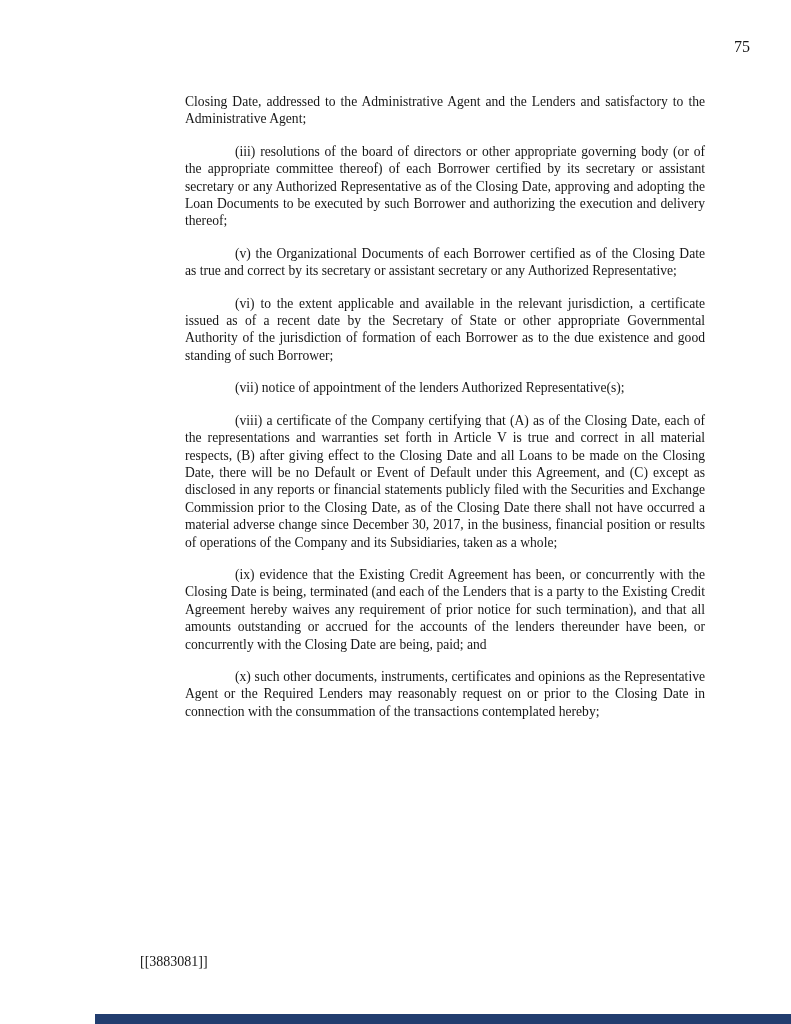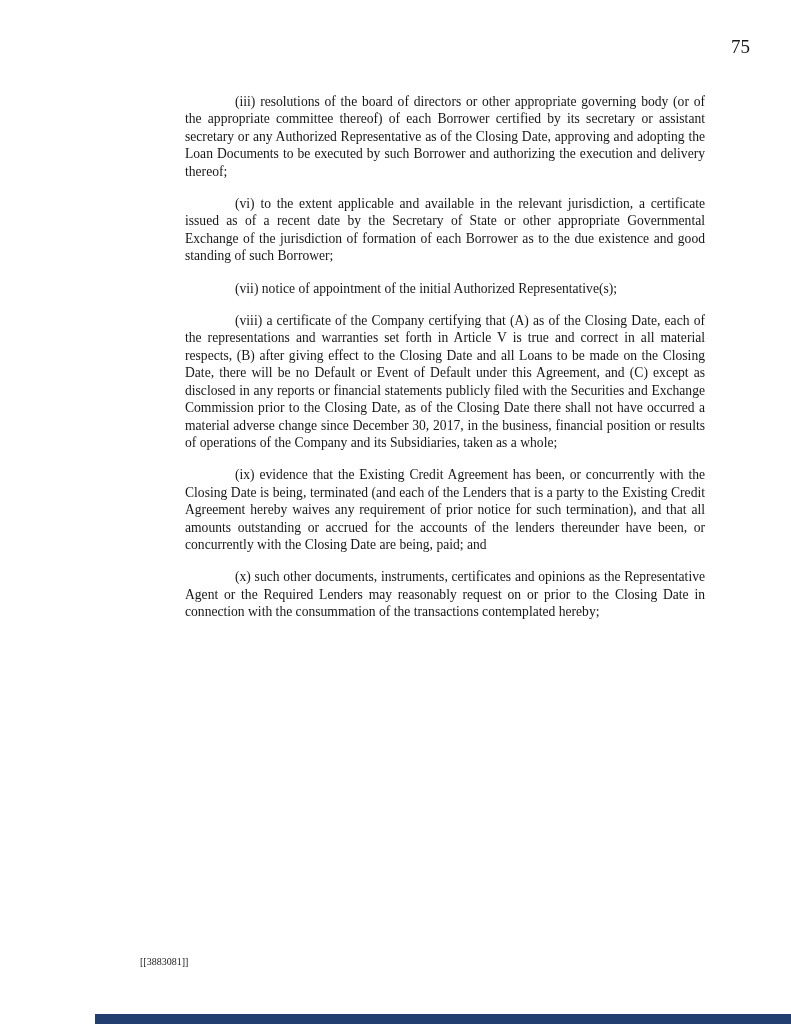--- a/index.html
+++ b/index.html
@@ -16,21 +16,21 @@
     font-family: "Liberation Serif", "DejaVu Serif", serif;
     color: #161616;
     overflow: hidden;
   }
   .page-number {
     position: absolute;
     top: 38px;
     left: 700px;
     width: 50px;
     text-align: right;
-    font-size: 19px;
+    font-size: 16px;
     line-height: 17px;
   }
   .body-text {
     position: absolute;
     left: 185px;
     top: 93px;
     width: 520px;
     font-size: 13.6px;
     line-height: 17.4px;
     text-align: justify;
@@ -39,49 +39,51 @@
     margin: 0 0 15px 0;
     text-indent: 50px;
   }
   .para.continuation {
     text-indent: 0;
   }
   .footer-id {
     position: absolute;
     left: 140px;
     top: 955px;
-    font-size: 10px;
+    font-size: 14px;
     line-height: 13px;
   }
   .bottom-bar {
     position: absolute;
     left: 95px;
     top: 1014px;
     width: 696px;
     height: 10px;
     background: #223d6f;
   }
 </style>
 </head>
 <body>
 
 <div class="page">
 
   <div class="page-number">75</div>
 
   <div class="body-text">
 
+    <p class="para continuation"><span></span> <span>Closing Date, addressed to the Administrative Agent and the Lenders and satisfactory to the Administrative Agent;</span></p>
 
     <p class="para"><span>(iii)</span> <span>resolutions of the board of directors or other appropriate governing body (or of the appropriate committee thereof) of each Borrower certified by its secretary or assistant secretary or any Authorized Representative as of the Closing Date, approving and adopting the Loan Documents to be executed by such Borrower and authorizing the execution and delivery thereof;</span></p>
 
 
+    <p class="para"><span>(v)</span> <span>the Organizational Documents of each Borrower certified as of the Closing Date as true and correct by its secretary or assistant secretary or any Authorized Representative;</span></p>
 
-    <p class="para"><span>(vi)</span> <span>to the extent applicable and available in the relevant jurisdiction, a certificate issued as of a recent date by the Secretary of State or other appropriate Governmental Exchange of the jurisdiction of formation of each Borrower as to the due existence and good standing of such Borrower;</span></p>
+    <p class="para"><span>(vi)</span> <span>to the extent applicable and available in the relevant jurisdiction, a certificate issued as of a recent date by the Secretary of State or other appropriate Governmental Authority of the jurisdiction of formation of each Borrower as to the due existence and good standing of such Borrower;</span></p>
 
-    <p class="para"><span>(vii)</span> <span>notice of appointment of the initial Authorized Representative(s);</span></p>
+    <p class="para"><span>(vii)</span> <span>notice of appointment of the lenders Authorized Representative(s);</span></p>
 
     <p class="para"><span>(viii)</span> <span>a certificate of the Company certifying that (A) as of the Closing Date, each of the representations and warranties set forth in Article V is true and correct in all material respects, (B) after giving effect to the Closing Date and all Loans to be made on the Closing Date, there will be no Default or Event of Default under this Agreement, and (C) except as disclosed in any reports or financial statements publicly filed with the Securities and Exchange Commission prior to the Closing Date, as of the Closing Date there shall not have occurred a material adverse change since December 30, 2017, in the business, financial position or results of operations of the Company and its Subsidiaries, taken as a whole;</span></p>
 
     <p class="para"><span>(ix)</span> <span>evidence that the Existing Credit Agreement has been, or concurrently with the Closing Date is being, terminated (and each of the Lenders that is a party to the Existing Credit Agreement hereby waives any requirement of prior notice for such termination), and that all amounts outstanding or accrued for the accounts of the lenders thereunder have been, or concurrently with the Closing Date are being, paid; and</span></p>
 
     <p class="para"><span>(x)</span> <span>such other documents, instruments, certificates and opinions as the Representative Agent or the Required Lenders may reasonably request on or prior to the Closing Date in connection with the consummation of the transactions contemplated hereby;</span></p>
 
     <p class="para"><span></span> <span></span></p>
 
   </div>

